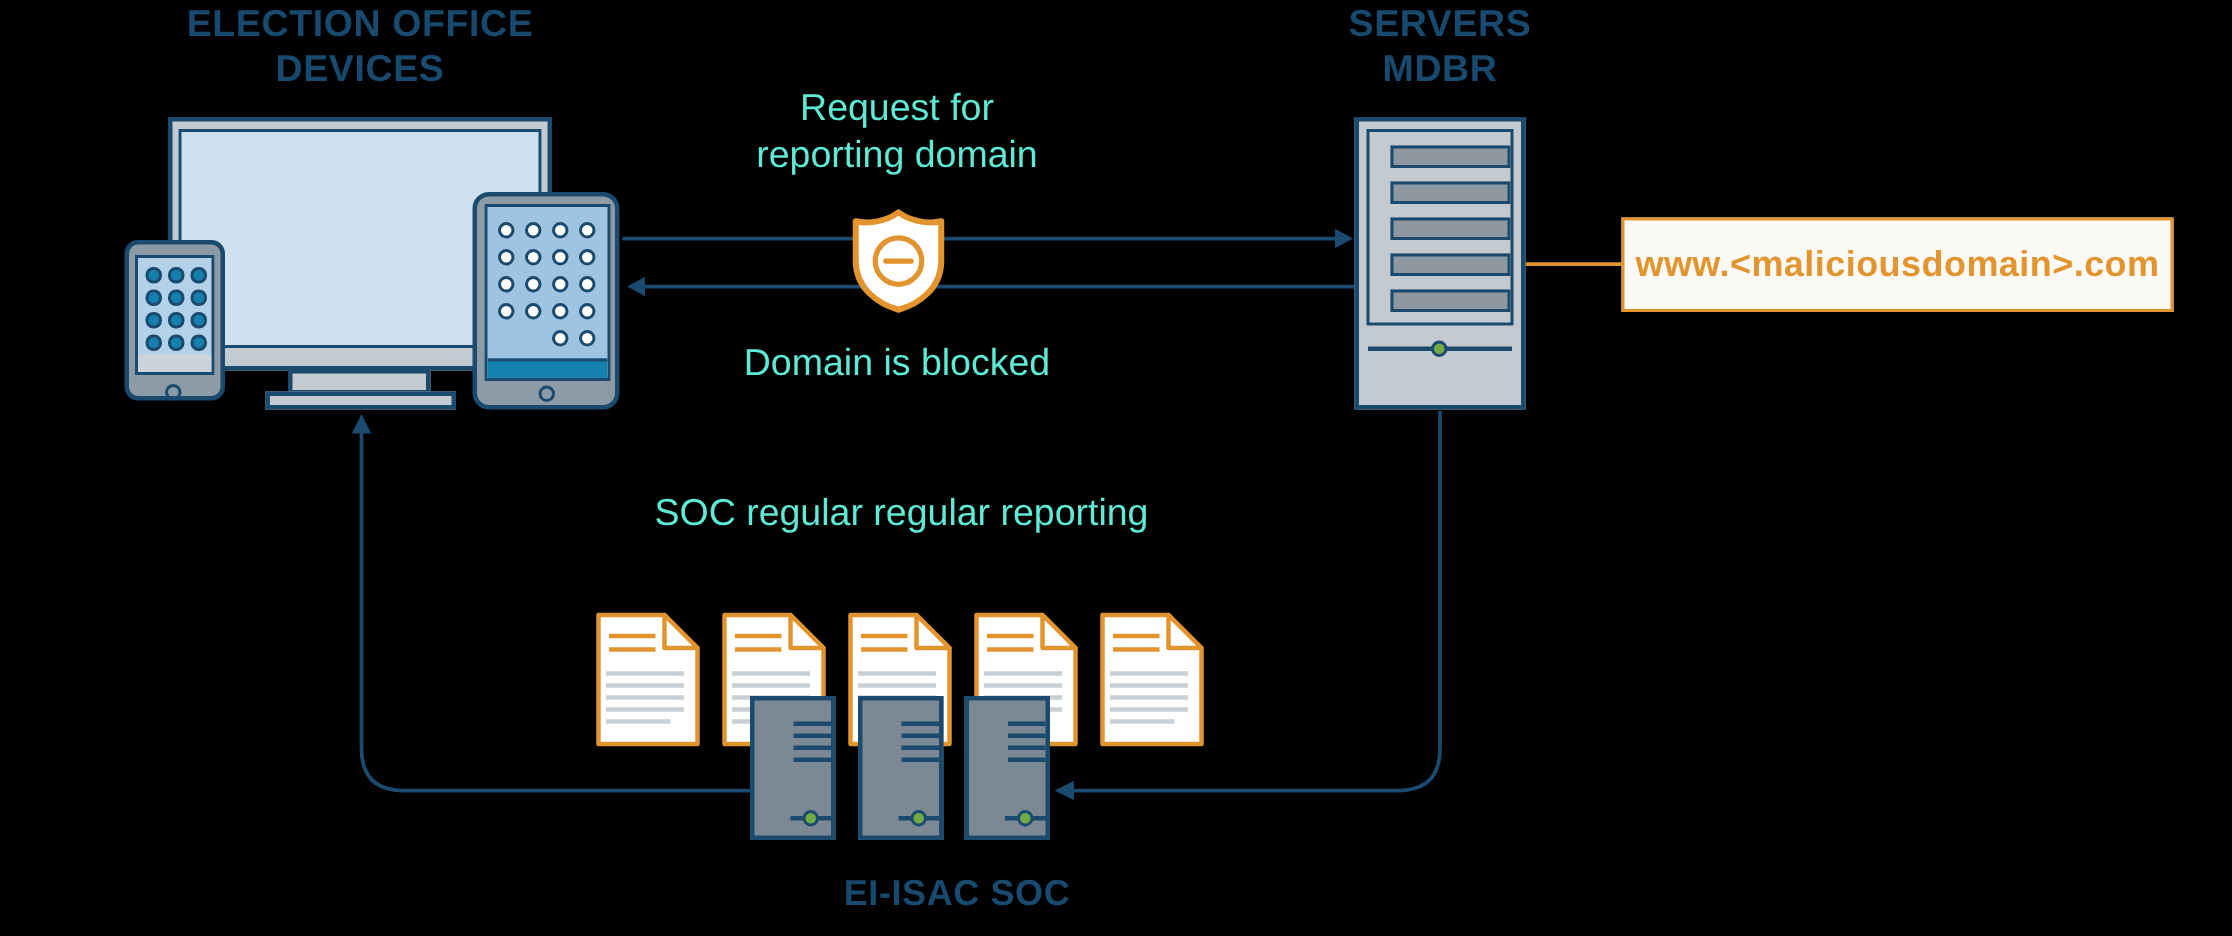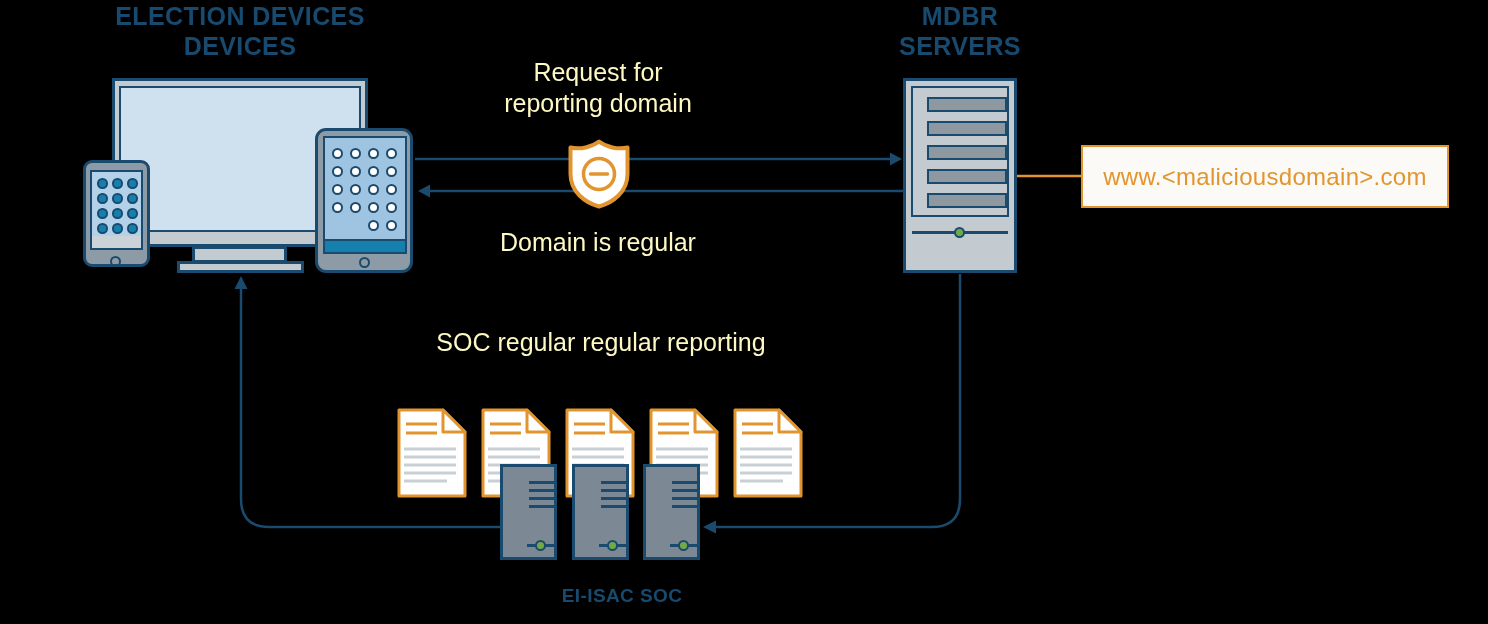--- a/index.html
+++ b/index.html
@@ -1,21 +1,21 @@
 <!DOCTYPE html>
 <html><head>
 <meta charset="utf-8">
 <style>
   html,body{margin:0;padding:0;background:#000;}
   #stage{position:relative;width:1488px;height:624px;background:#000;overflow:hidden;
          font-family:"Liberation Sans",sans-serif;}
   .abs{position:absolute;box-sizing:border-box;}
   
   .title{font-weight:bold;font-size:25px;line-height:30px;color:#174a6e;text-align:center;letter-spacing:.4px;}
-  .flow-text{font-size:25px;line-height:31px;color:#fef9c3;text-align:center;}
+  .flow-text{font-size:25px;line-height:31px;color:#5eead4;text-align:center;}
   
   .navy-line{background:#1a4a6d;}
   .dot{border-radius:50%;box-sizing:border-box;}
   
   .monitor{left:112px;top:78px;width:256px;height:169px;background:#c3cbd1;border:3px solid #1a4a6d;z-index:2;}
   .monitor-screen{left:4px;top:5px;width:242px;height:146px;background:#cfe0ee;border:2.5px solid #1a4a6d;}
   .monitor-neck{left:192px;top:246px;width:95px;height:17px;background:#c3cbd1;border:3px solid #1a4a6d;z-index:2;}
   .monitor-base{left:177px;top:261px;width:127px;height:12px;background:#c3cbd1;border:3px solid #1a4a6d;z-index:2;}
   
   .phone{left:83px;top:160px;width:67px;height:107px;background:#8d9ba6;border:3px solid #1a4a6d;border-radius:9px;z-index:3;}
@@ -36,21 +36,21 @@
   .mdbr-slot{left:14px;width:80px;height:15px;background:#8d98a1;border:2px solid #1a4a6d;}
   .mdbr-dotline{left:6px;top:150px;width:96px;height:2.5px;}
   .green-dot{background:#74aa46;border:2.5px solid #1a4a6d;width:11px;height:11px;}
   
   .soc-server{top:464px;width:57px;height:96px;background:#7c8893;border:3px solid #1a4a6d;z-index:3;}
   .vent{left:26px;right:0;height:2.5px;background:#1a4a6d;}
   .soc-dotline{left:24px;top:77px;width:28px;height:2.5px;}
   
   .domain-box{left:1081px;top:145px;width:368px;height:63px;background:#fbfaf7;border:2.5px solid #e2952e;
               display:flex;align-items:center;justify-content:center;z-index:2;}
-  .domain-box span{color:#e2952e;font-weight:normal;font-size:24px;letter-spacing:.3px;}
+  .domain-box span{color:#e2952e;font-weight:bold;font-size:24px;letter-spacing:.3px;}
   
   .doc{top:408px;z-index:2;}
   
   #connectors{left:0;top:0;z-index:1;pointer-events:none;}
   #shield{left:566px;top:138px;z-index:4;}
 </style>
 </head>
 <body>
 
 <div id="stage">
@@ -74,41 +74,41 @@
 
     <g>
       <path d="M500,527 H269 Q241,527 241,499 V288" stroke="#1a4a6d" stroke-width="2.5" fill="none"></path>
       <polygon points="234.5,289 247.5,289 241,276" fill="#1a4a6d"></polygon>
     </g>
 
     <path d="M1017,176 H1081" stroke="#e2952e" stroke-width="2.5" fill="none"></path>
   </svg>
 
   <div class="abs title" style="left:60px;top:1px;width:360px;">
-    <div>ELECTION DEVICES</div>
+    <div>ELECTION OFFICE</div>
     <div>DEVICES</div>
   </div>
 
   <div class="abs title" style="left:810px;top:1px;width:300px;">
+    <div>SERVERS</div>
     <div>MDBR</div>
-    <div>SERVERS</div>
   </div>
 
   <div class="abs flow-text" style="left:448px;top:57px;width:300px;">
     <div>Request for</div>
     <div>reporting domain</div>
   </div>
 
-  <div class="abs flow-text" style="left:448px;top:227px;width:300px;">Domain is regular</div>
+  <div class="abs flow-text" style="left:448px;top:227px;width:300px;">Domain is blocked</div>
 
   <div class="abs flow-text" style="left:400px;top:327px;width:402px;">
     <div>SOC regular regular reporting</div>
   </div>
 
-  <div class="abs title" style="left:472px;top:581px;width:300px;font-size:19px;">EI-ISAC SOC</div>
+  <div class="abs title" style="left:488px;top:581px;width:300px;font-size:24px;">EI-ISAC SOC</div>
 
   <div class="abs monitor">
     <div class="abs monitor-screen"></div>
   </div>
   <div class="abs monitor-neck"></div>
   <div class="abs monitor-base"></div>
 
   <div class="abs phone">
     <div class="abs phone-screen">
       <div class="abs phone-dots">

